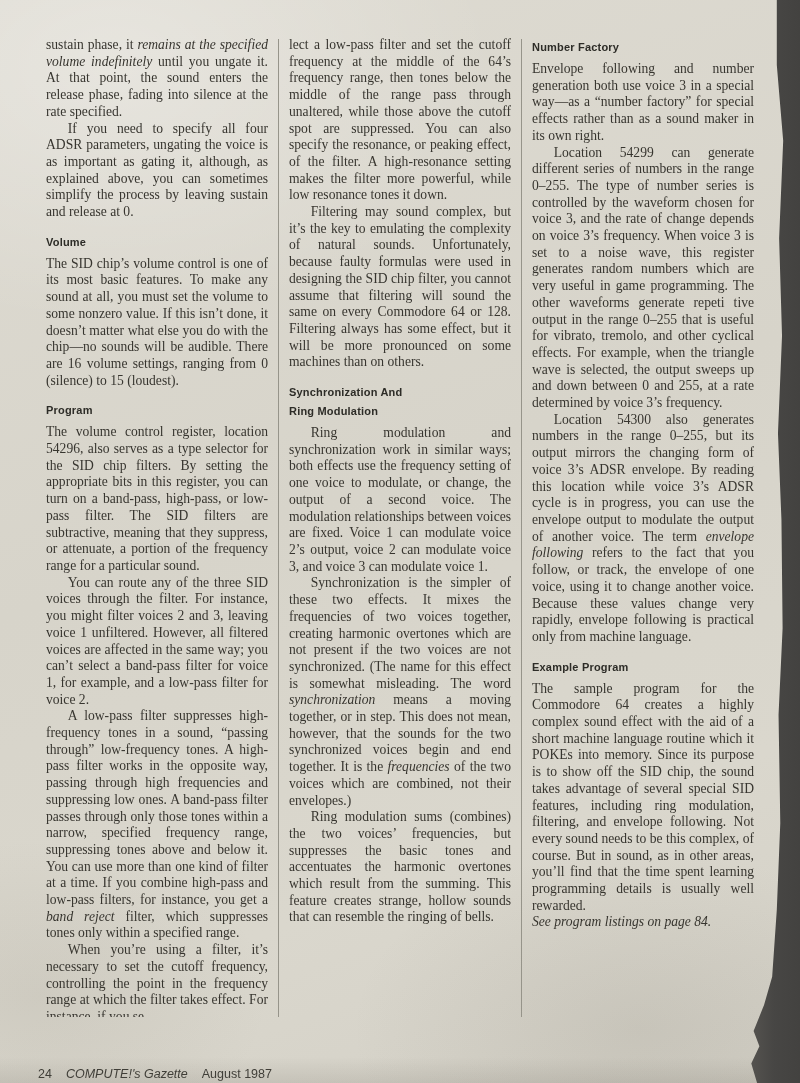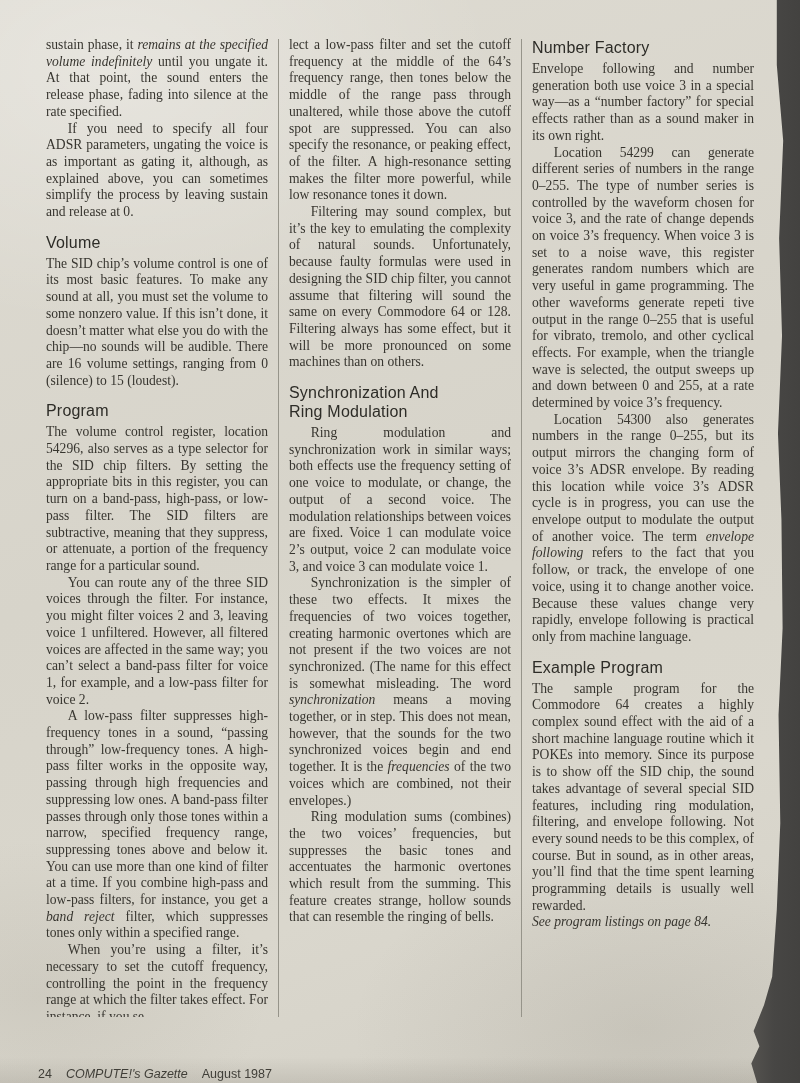--- a/index.html
+++ b/index.html
@@ -44,22 +44,22 @@
     margin: 0;
     font-size: 13.6px; line-height: 16.7px;
     color: #37352f;
     text-align: justify;
   }
   .para.indent { text-indent: 1.6em; }
   .it { font-style: italic; }
   .heading {
     margin: 12px 0 4px 0;
     font-family: "Liberation Sans", sans-serif;
-    font-weight: normal;
-    font-size: 16px; line-height: 19px;
+    font-weight: bold;
+    font-size: 11px; line-height: 19px;
     color: #2d2c27;
     white-space: pre-line;
     letter-spacing: 0.2px;
   }
   .column > .heading:first-child { margin-top: 1px; }
   .closing {
     display: flex; align-items: center;
     font-style: italic;
   }
   .closing .closing-text { flex: 1 1 auto; text-align: left; }

